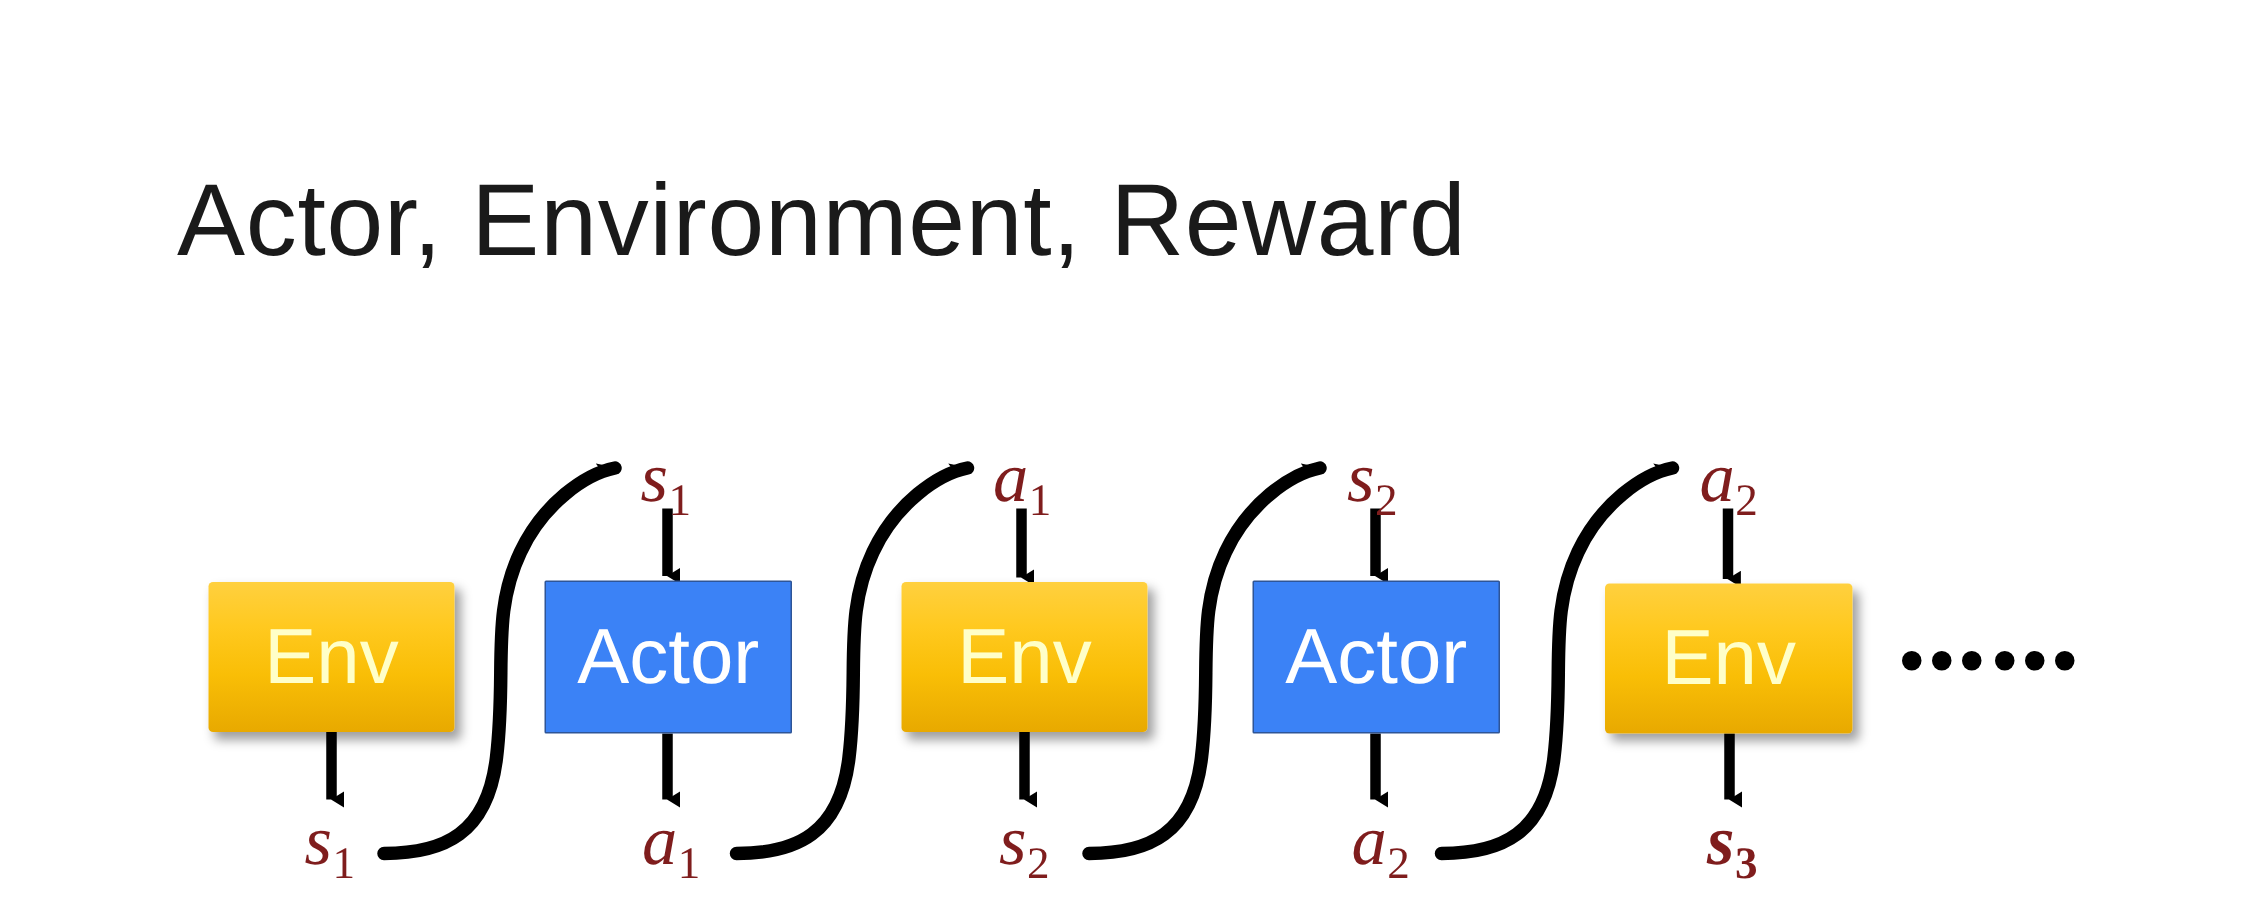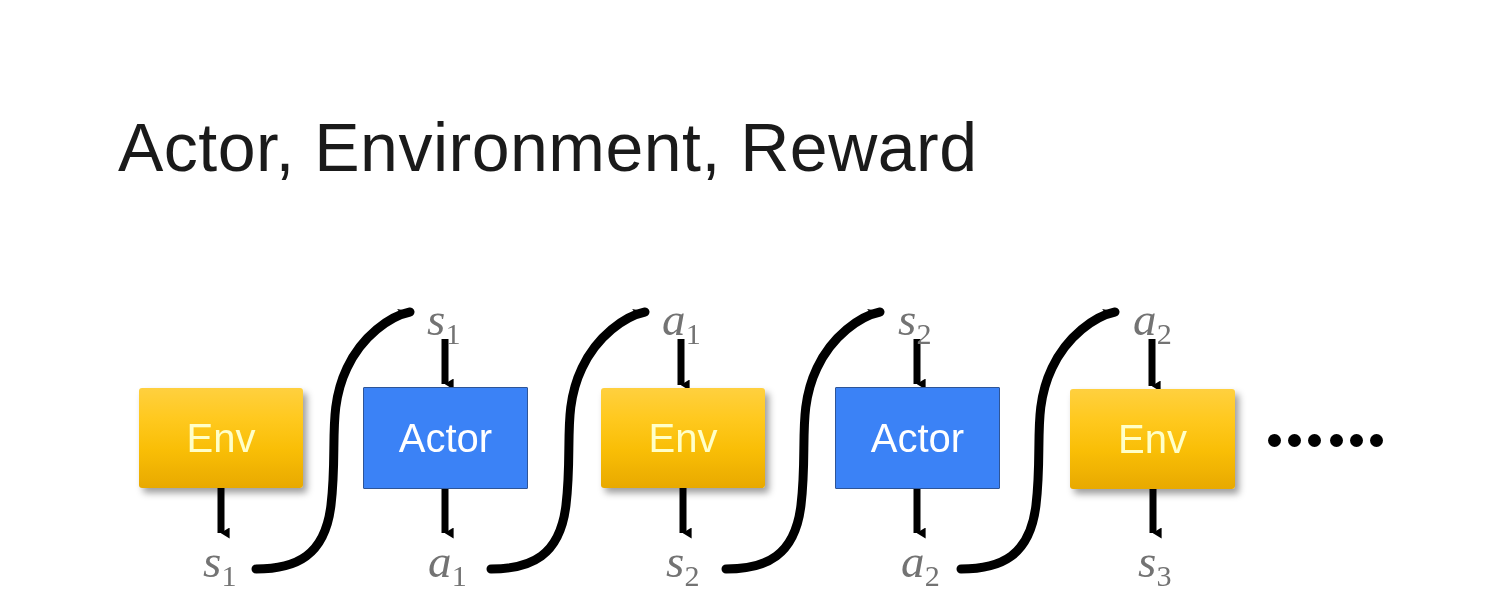--- a/index.html
+++ b/index.html
@@ -42,21 +42,21 @@
 
   
   .node {
     position: absolute;
     display: flex;
     align-items: center;
     justify-content: center;
     box-sizing: border-box;
     font-family: "Liberation Sans", sans-serif;
     font-weight: 400;
-    font-size: 40px;
+    font-size: 52px;
     line-height: 1;
     user-select: none;
   }
   .node-env {
     background: linear-gradient(180deg, #FFD03F 0%, #FFC91F 30%, #F9BE06 62%, #E8A900 100%);
     color: #FFFFC8;
     border-radius: 3px;
     box-shadow: 4px 5px 7px rgba(0,0,0,0.38);
   }
   .node-actor {
@@ -65,21 +65,21 @@
     border: 1px solid #2E5597;
     border-radius: 1px;
   }
 
   
   .mathlabel {
     position: absolute;
     font-family: "Liberation Serif", "DejaVu Serif", serif;
     font-style: italic;
     font-size: 47px;
-    color: #737373;
+    color: #7f1d1d;
     line-height: 1;
     white-space: nowrap;
     user-select: none;
   }
   .mathlabel .sub {
     font-size: 0.64em;
     font-style: normal;
     vertical-align: baseline;
     position: relative;
     top: 0.30em;
@@ -195,21 +195,21 @@
   </div>
 
   <div class="mathlabel" style="left:666px; top:538px;">
     <span>s</span><span class="sub">2</span>
   </div>
 
   <div class="mathlabel" style="left:901px; top:538px;">
     <span>a</span><span class="sub">2</span>
   </div>
 
-  <div class="mathlabel" style="left:1138px; top:538px;">
+  <div class="mathlabel" style="left:1138px; top:538px;font-weight:bold;">
     <span>s</span><span class="sub">3</span>
   </div>
 
   <div id="ellipsis" style="left:1268px; top:434px;">
     <span class="dotgroup">
       <span class="dot"></span>
       <span class="dot"></span>
       <span class="dot"></span>
     </span>
     <span class="dotgroup">

